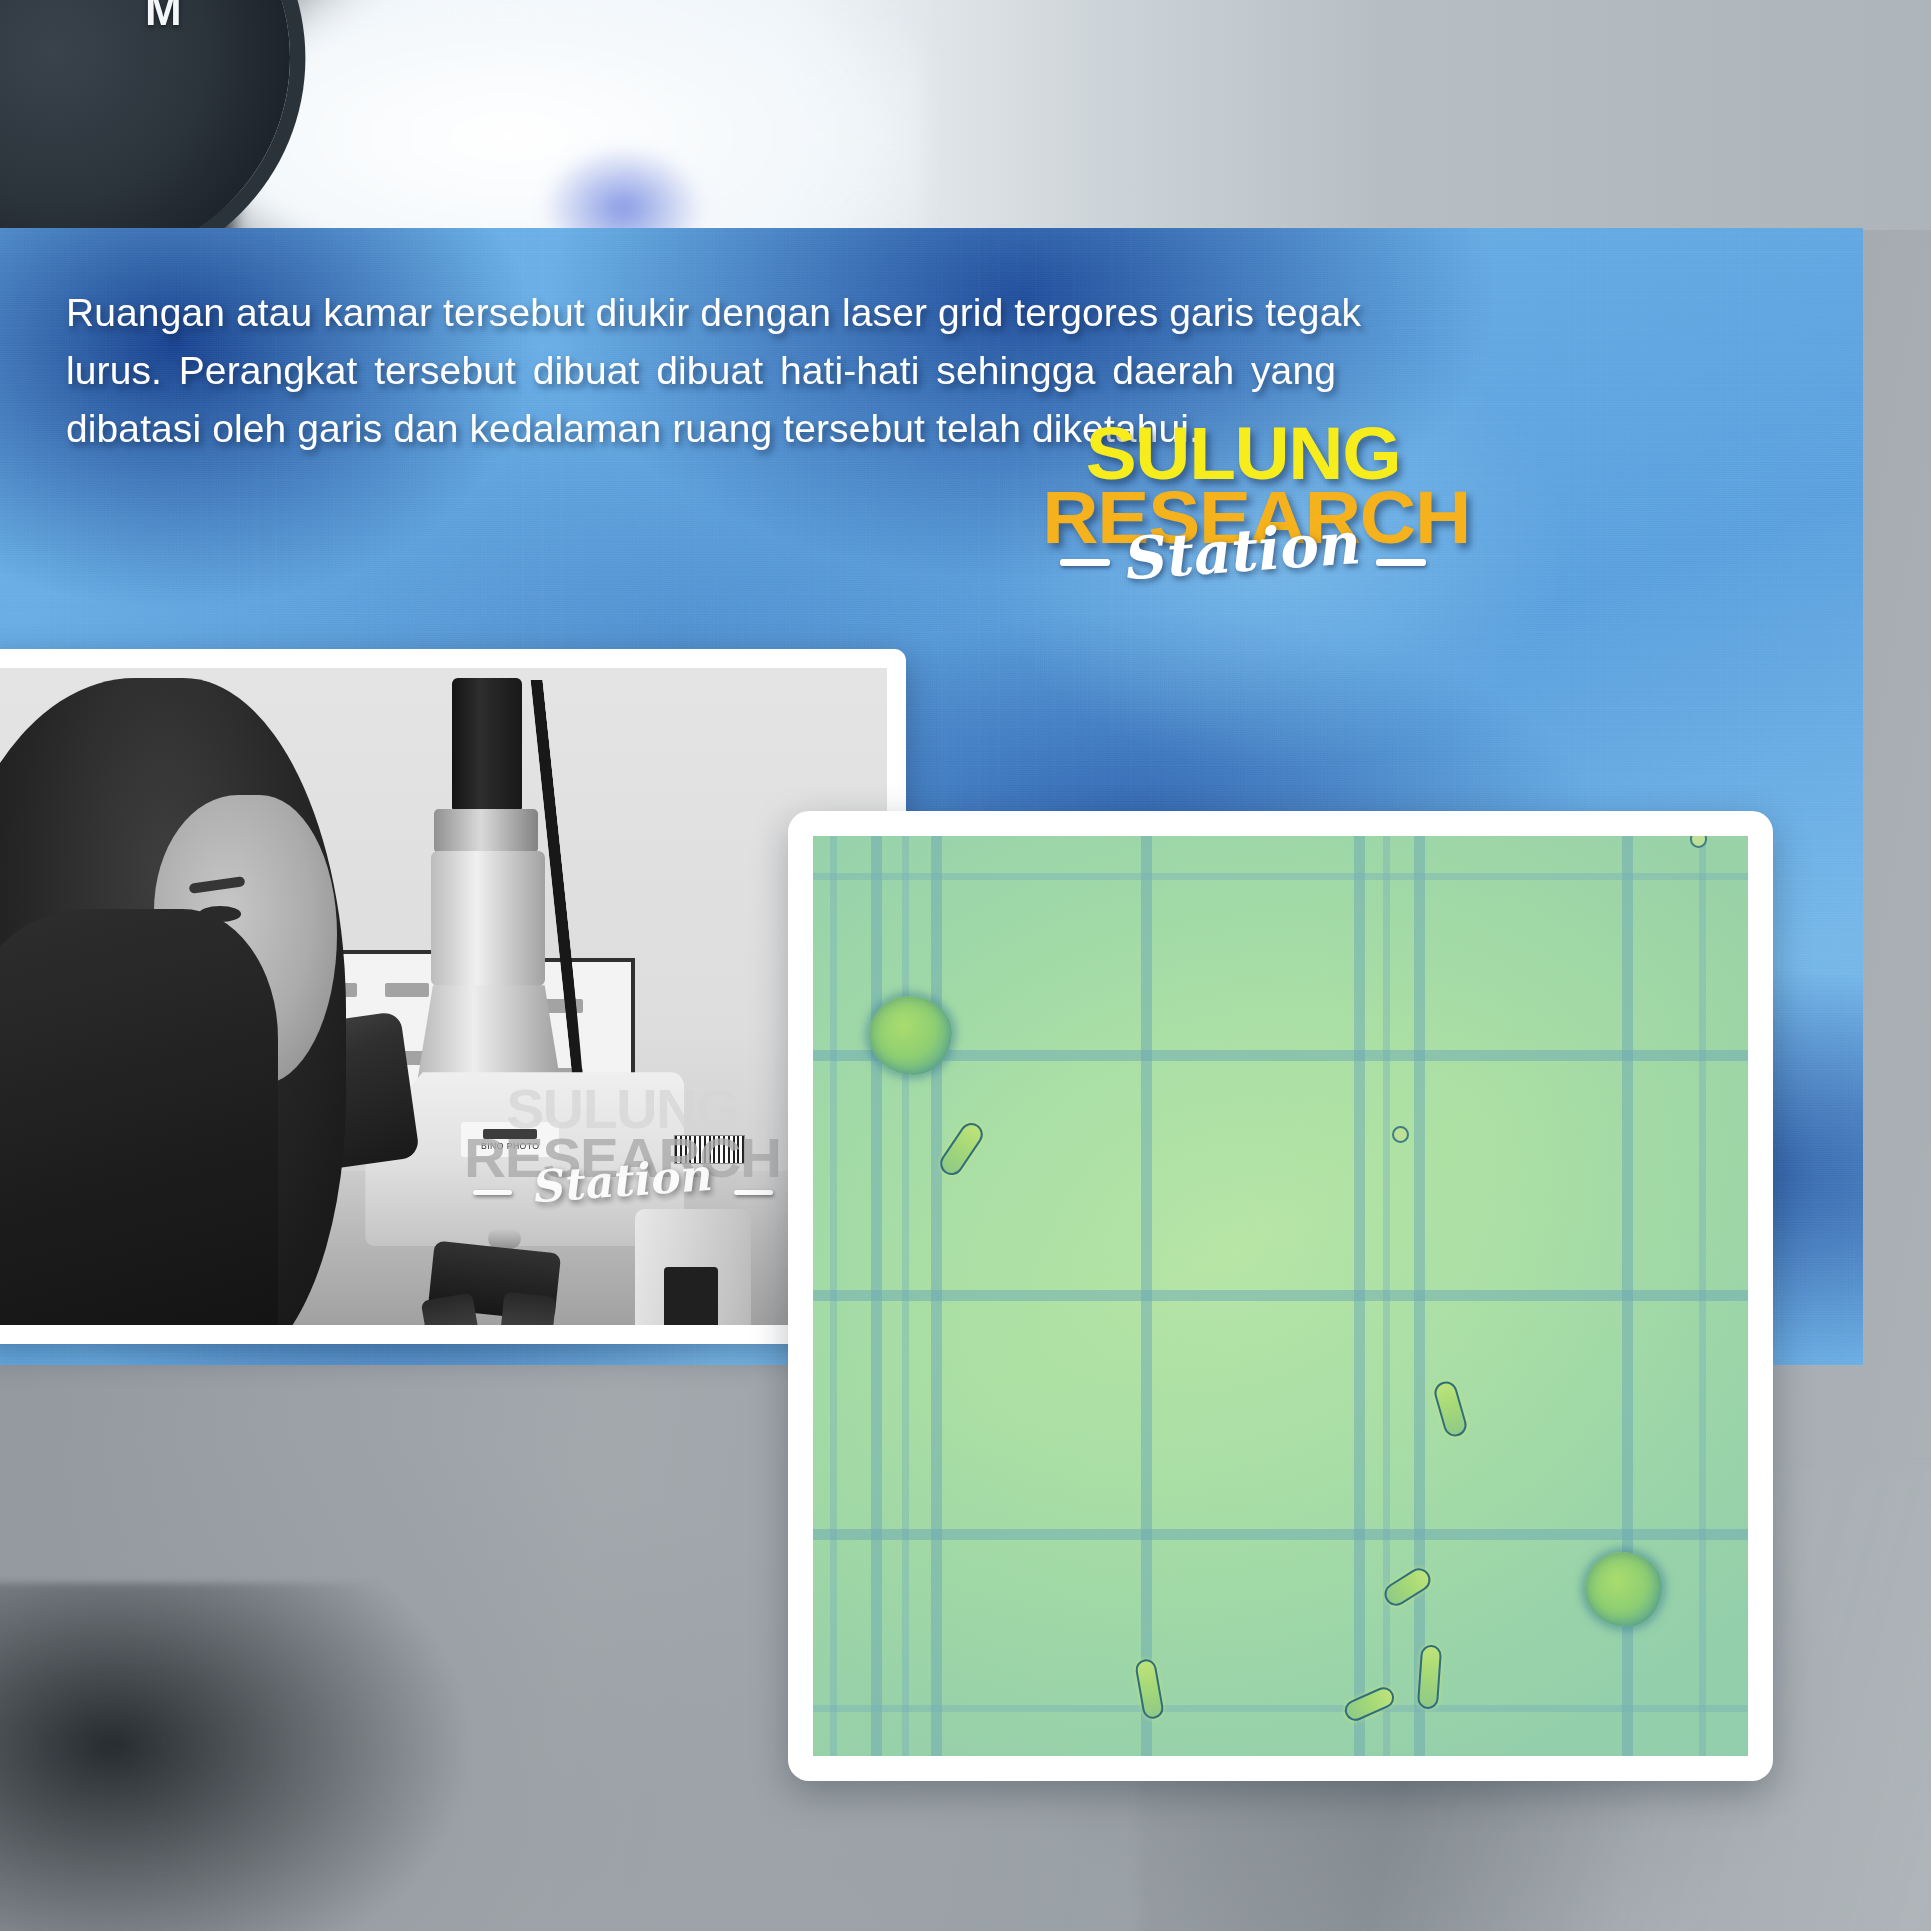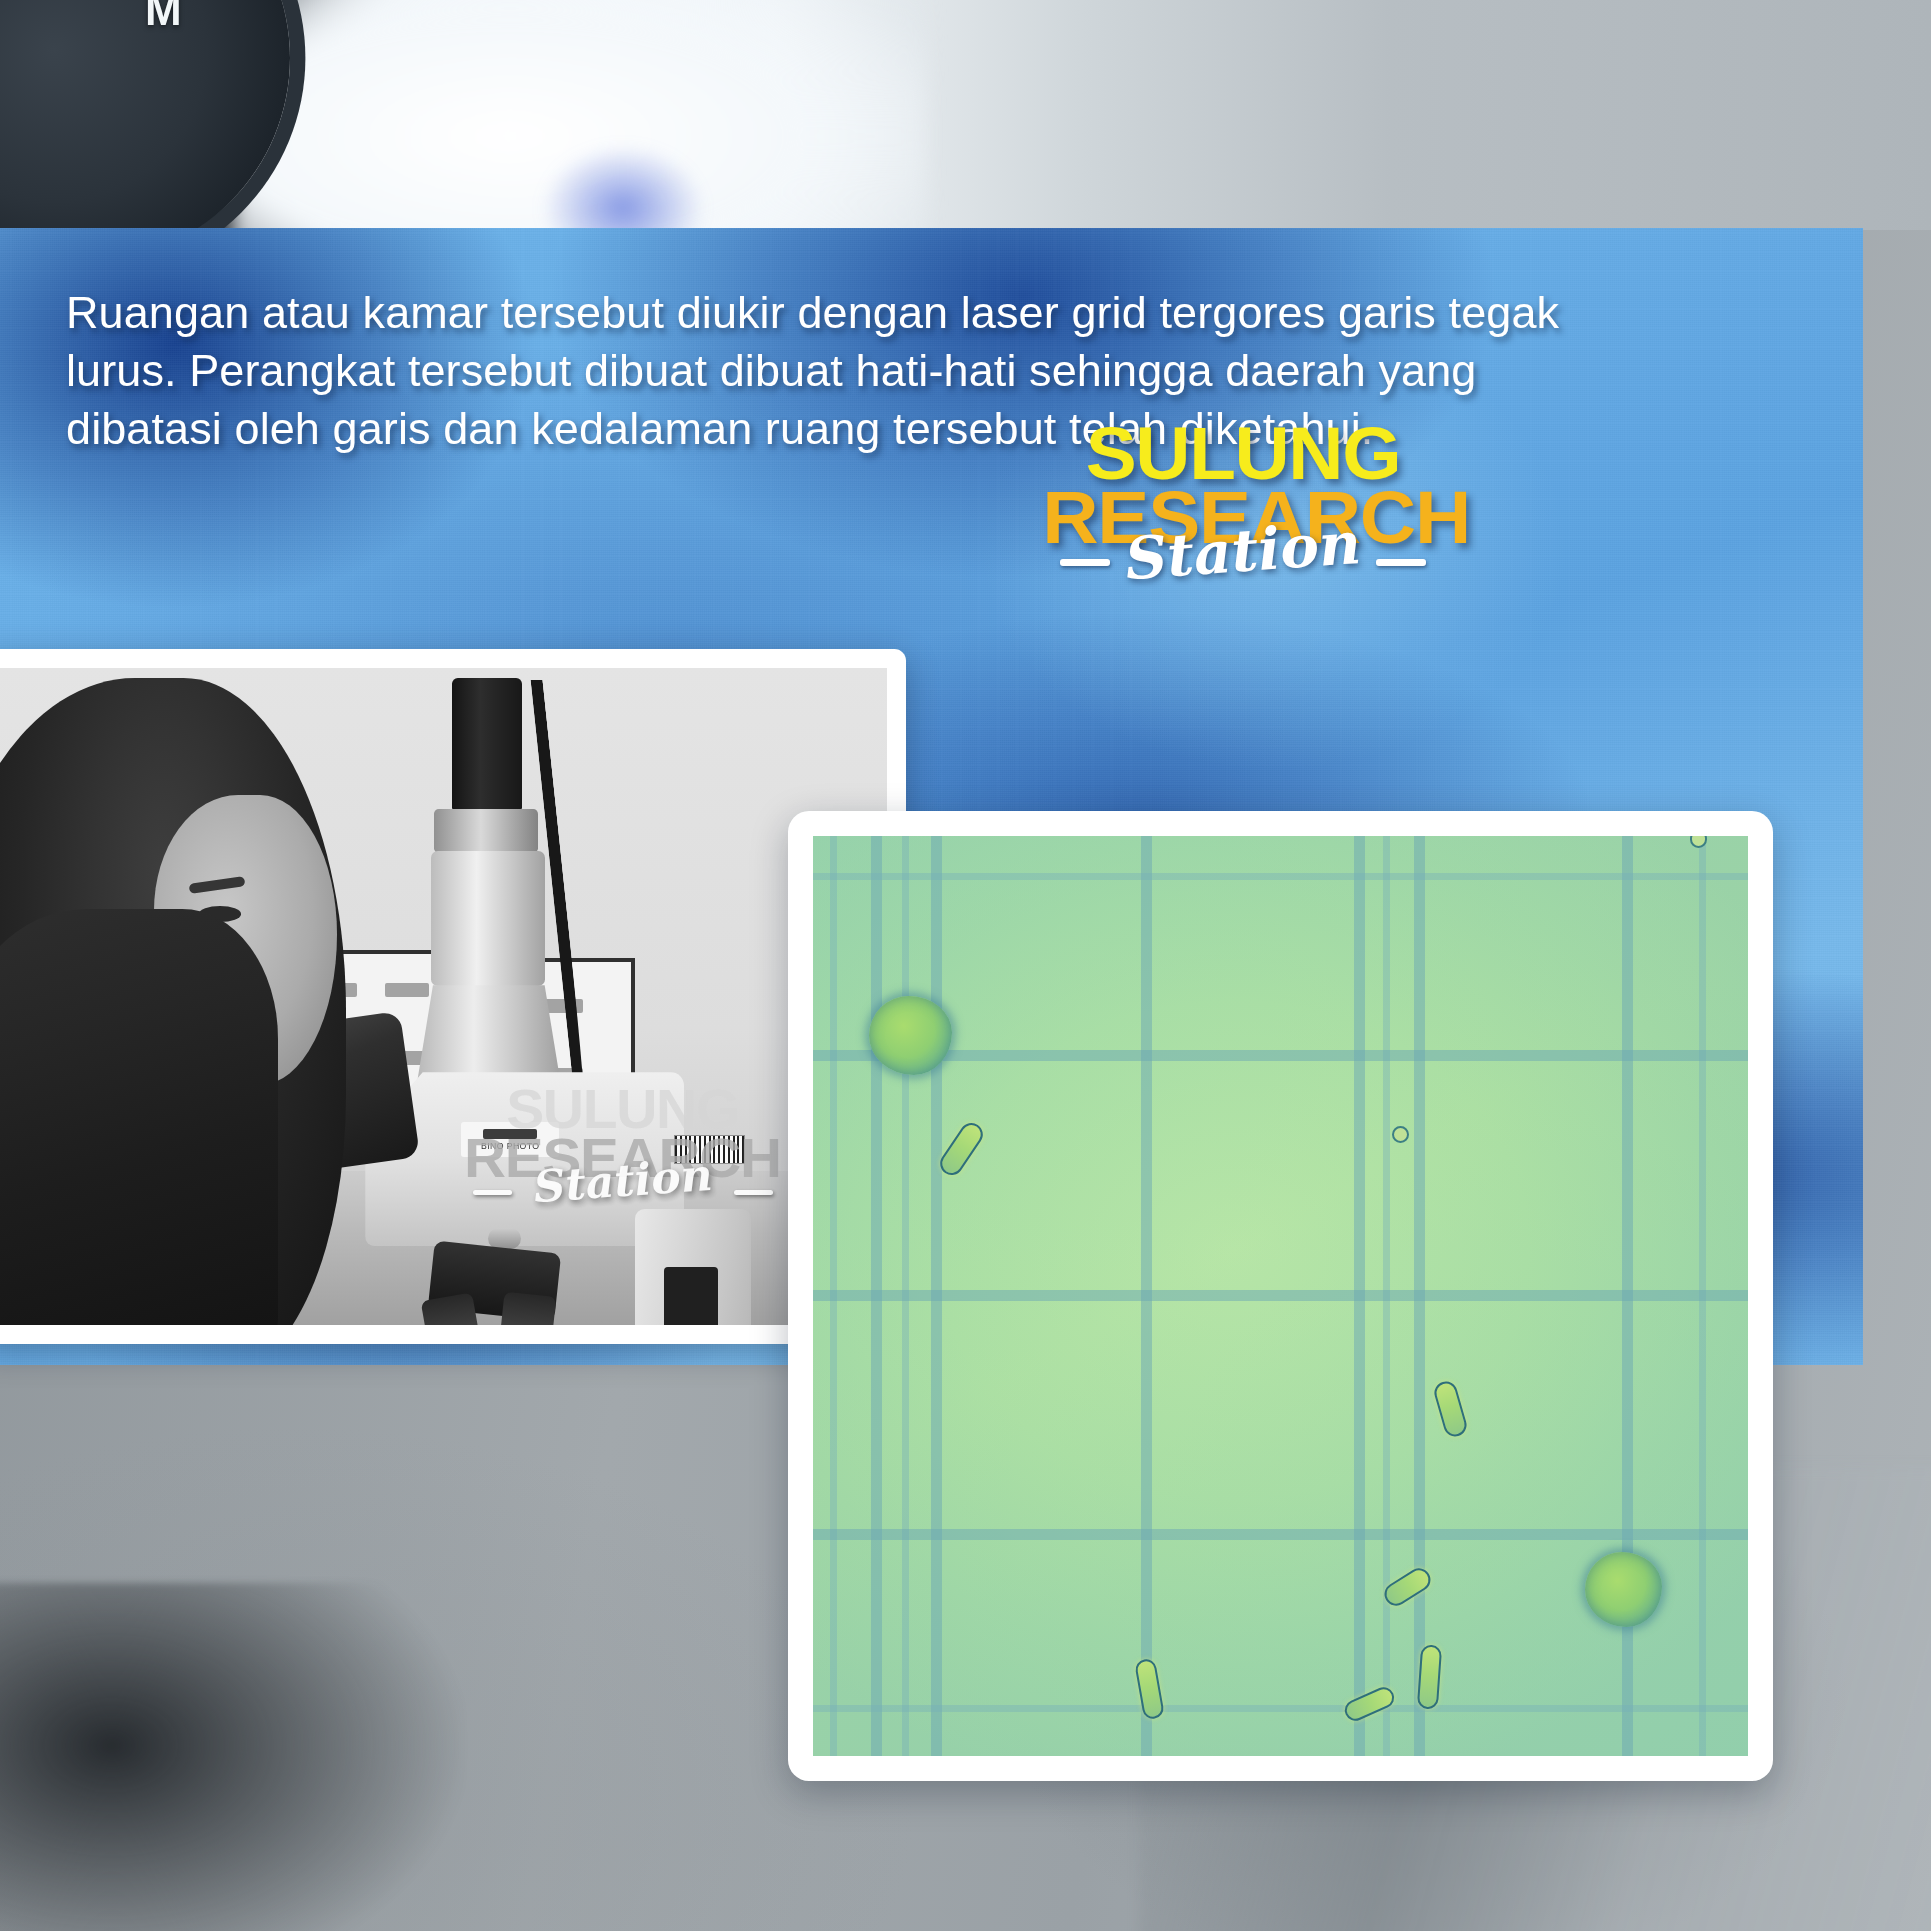--- a/index.html
+++ b/index.html
@@ -83,21 +83,21 @@
     position:absolute; inset:0; opacity:.10; pointer-events:none;
     background-image:
       repeating-linear-gradient(0deg, rgba(255,255,255,.18) 0 1px, rgba(0,0,0,.10) 1px 1.9px),
       repeating-linear-gradient(90deg, rgba(255,255,255,.12) 0 1px, rgba(0,0,0,.08) 1px 1.9px);
   }
 
   
   #body-text{
     position:absolute; left:66px; top:56px; width:1270px;
     color:#ffffff;
-    font-size:45px;
+    font-size:39px;
     line-height:58px;
     text-align:justify;
     text-shadow:2.9px 3.9px 6.8px rgba(8,26,60,.52);
     letter-spacing:0.1px;
   }
   #body-text .ln{ display:block; }
   #body-text .ln.just{
     text-align:justify;
     text-align-last:justify;
   }

